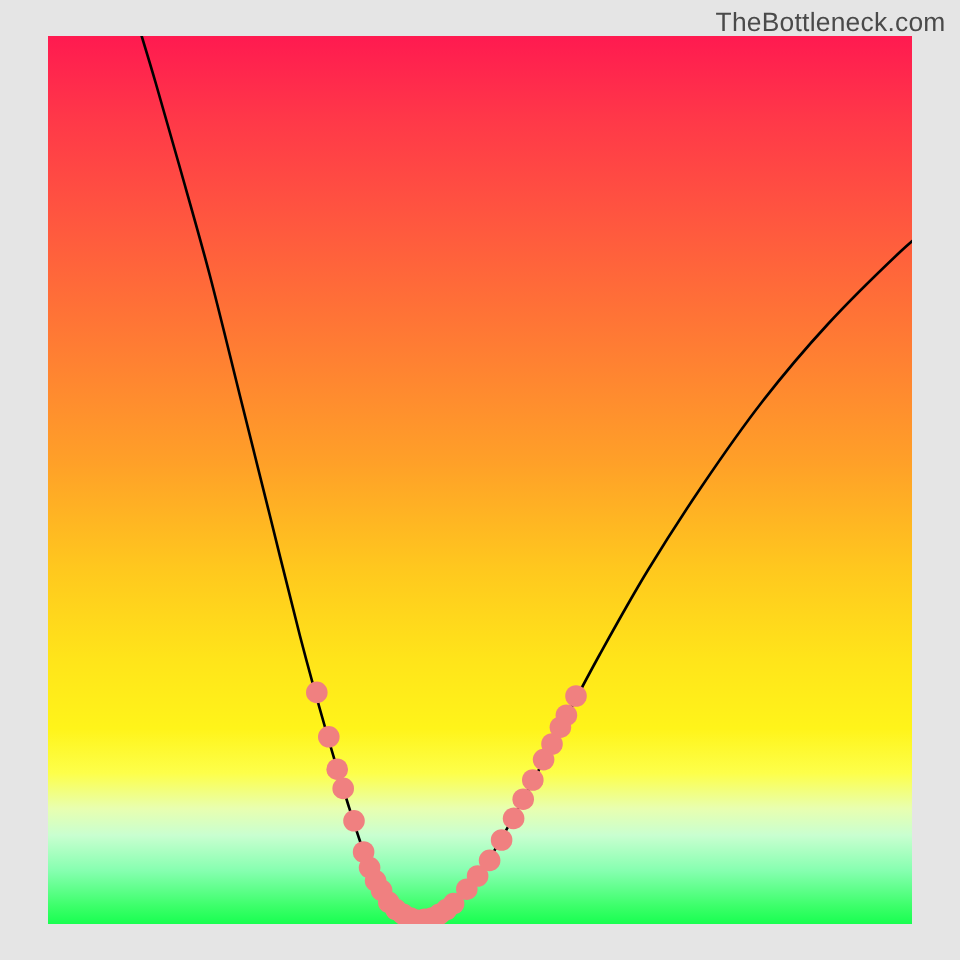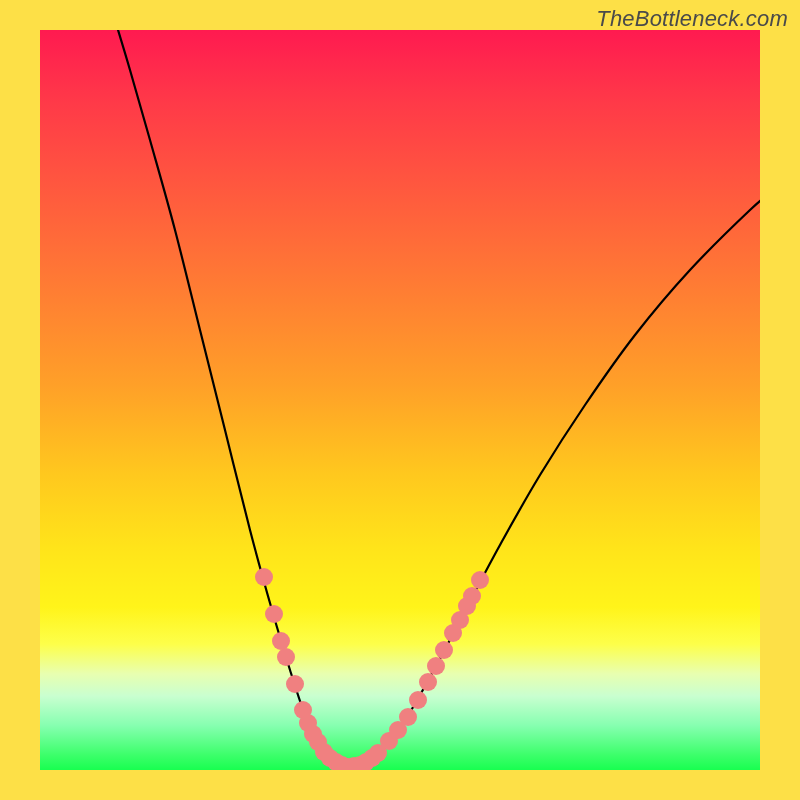--- a/index.html
+++ b/index.html
@@ -8,22 +8,21 @@
     width: 800px;
     height: 800px;
     overflow: hidden;
     background: #000;
     font-family: Arial, Helvetica, sans-serif;
   }
   .canvas {
     position: relative;
     width: 800px;
     height: 800px;
-    background: #fde047;
-    font-style: italic;
+    background: #e5e5e5;
   }
   .watermark {
     position: absolute;
     top: 6px;
     right: 12px;
     color: #4a4a4a;
     font-size: 22px;
     font-weight: 500;
     letter-spacing: 0.2px;
     z-index: 5;

